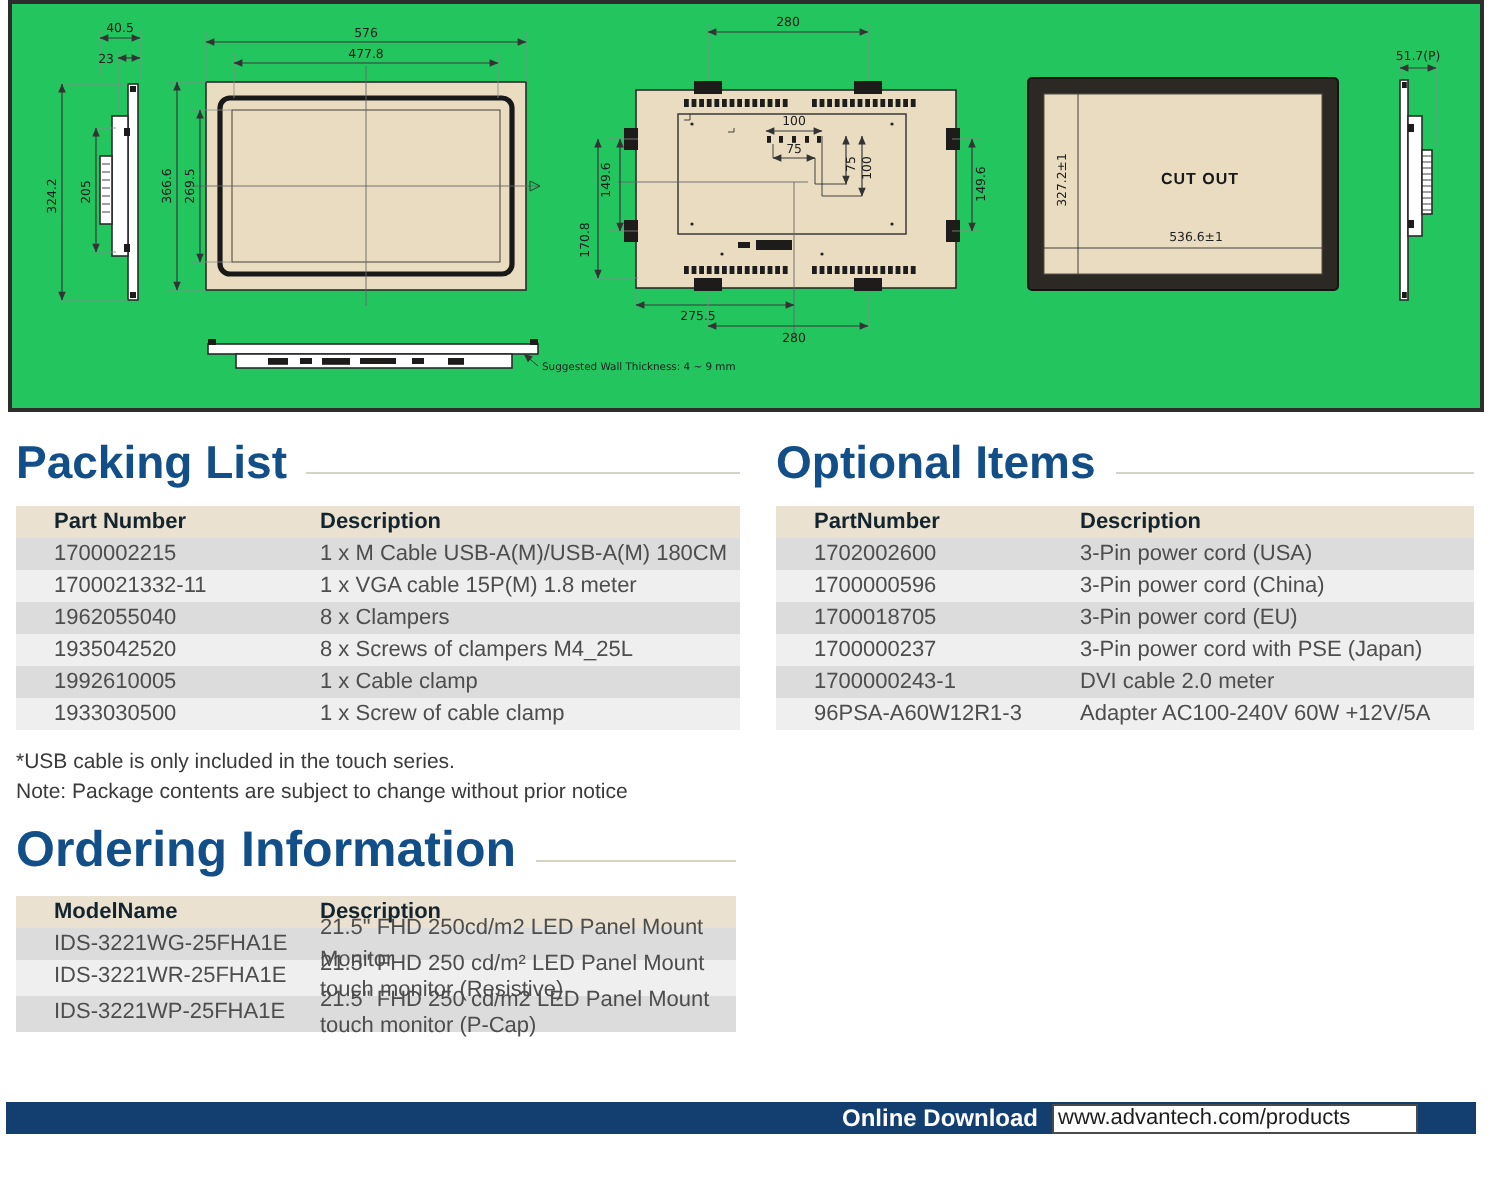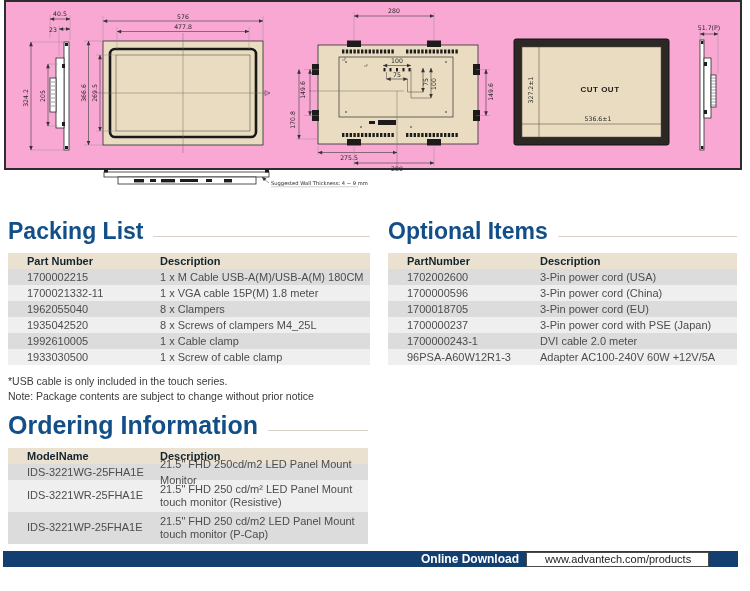--- a/index.html
+++ b/index.html
@@ -1,21 +1,21 @@
 <!DOCTYPE html>
 <html><head>
 <meta charset="utf-8">
 <style>
   html,body{margin:0;padding:0;}
   body{width:750px;height:591px;position:relative;background:#ffffff;
        font-family:"Liberation Sans",sans-serif;overflow:hidden;}
 
   
-  .draw-box{position:absolute;left:4px;top:0;width:738px;height:170px;
-            border:2px solid #2d2d2d;box-sizing:border-box;background:#f9a8d4;}
+  .draw-box{position:absolute;left:4px;top:0;width:738px;height:206px;
+            border:2px solid #2d2d2d;box-sizing:border-box;background:#22c55e;}
   .draw-box svg{display:block;}
   .dim{stroke:#3a3a3a;stroke-width:0.6;marker-start:url(#arS);marker-end:url(#arE);}
   .ext{stroke:#8a8a8a;stroke-width:0.4;}
   .thin{stroke:#2f2f2f;stroke-width:0.7;fill:none;}
   .thin2{stroke:#2f2f2f;stroke-width:0.45;fill:none;}
   .cl{stroke:#666;stroke-width:0.45;}
   .shape{fill:#ffffff;stroke:#2b2b2b;stroke-width:0.8;}
   .tan{fill:#e9dcc0;}
   .dark{fill:#1e1c1a;stroke:none;}
   .vent{stroke:#1d1d1d;stroke-width:4;stroke-dasharray:2.4 1.4;}
@@ -26,34 +26,34 @@
   
   .section{position:absolute;}
   .sec-title{display:flex;align-items:center;margin:0;
              font-size:23px;font-weight:bold;color:#124e87;}
   .sec-title.big{font-size:25px;}
   .hline{flex:1;height:1px;background:#d8d2c6;margin-left:10px;margin-top:10px;}
   .tbl{margin-top:8px;font-size:11px;}
   .thead{display:flex;background:#eae1d0;font-weight:bold;color:#13242f;
          height:16px;line-height:16px;}
   .trow{display:flex;color:#4d4d4d;height:16px;line-height:16px;align-items:center;}
-  .trow.twoline{height:32px;line-height:13.5px;}
+  .trow.twoline{height:18px;line-height:13.5px;}
   .alt0{background:#dcdcdc;}
   .alt1{background:#efefef;}
   .c1{width:126px;padding-left:19px;flex-shrink:0;}
   .c2{flex:1;padding-left:7px;padding-right:0;}
   .fnotes{margin-top:9px;}
   .fnote{font-size:10.5px;color:#3a3a3a;line-height:15px;}
 
   
   .footer-bar{position:absolute;left:3px;top:551px;width:735px;height:16px;
               background:#123f70;display:flex;align-items:center;justify-content:flex-end;}
   .dl-label{color:#ffffff;font-weight:bold;font-size:12px;margin-right:7px;}
   .url-box{width:183px;height:15px;background:#ffffff;border:1px solid #4a4a4a;
-           box-sizing:border-box;font-size:11px;line-height:13px;padding-left:18px;
+           box-sizing:border-box;font-size:11px;line-height:13px;padding-left:2px;
            color:#1c1c1c;margin-right:29px;}
 </style>
 </head>
 <body>
 
 <div class="draw-box">
 <svg width="734" height="202" viewBox="0 0 734 202">
   <defs>
     <marker id="arE" viewBox="0 0 8 8" markerWidth="5" markerHeight="5" refX="7.2" refY="4" orient="auto" markerUnits="userSpaceOnUse">
       <path d="M0.5,1 L7.5,4 L0.5,7 Z" fill="#333"></path>

